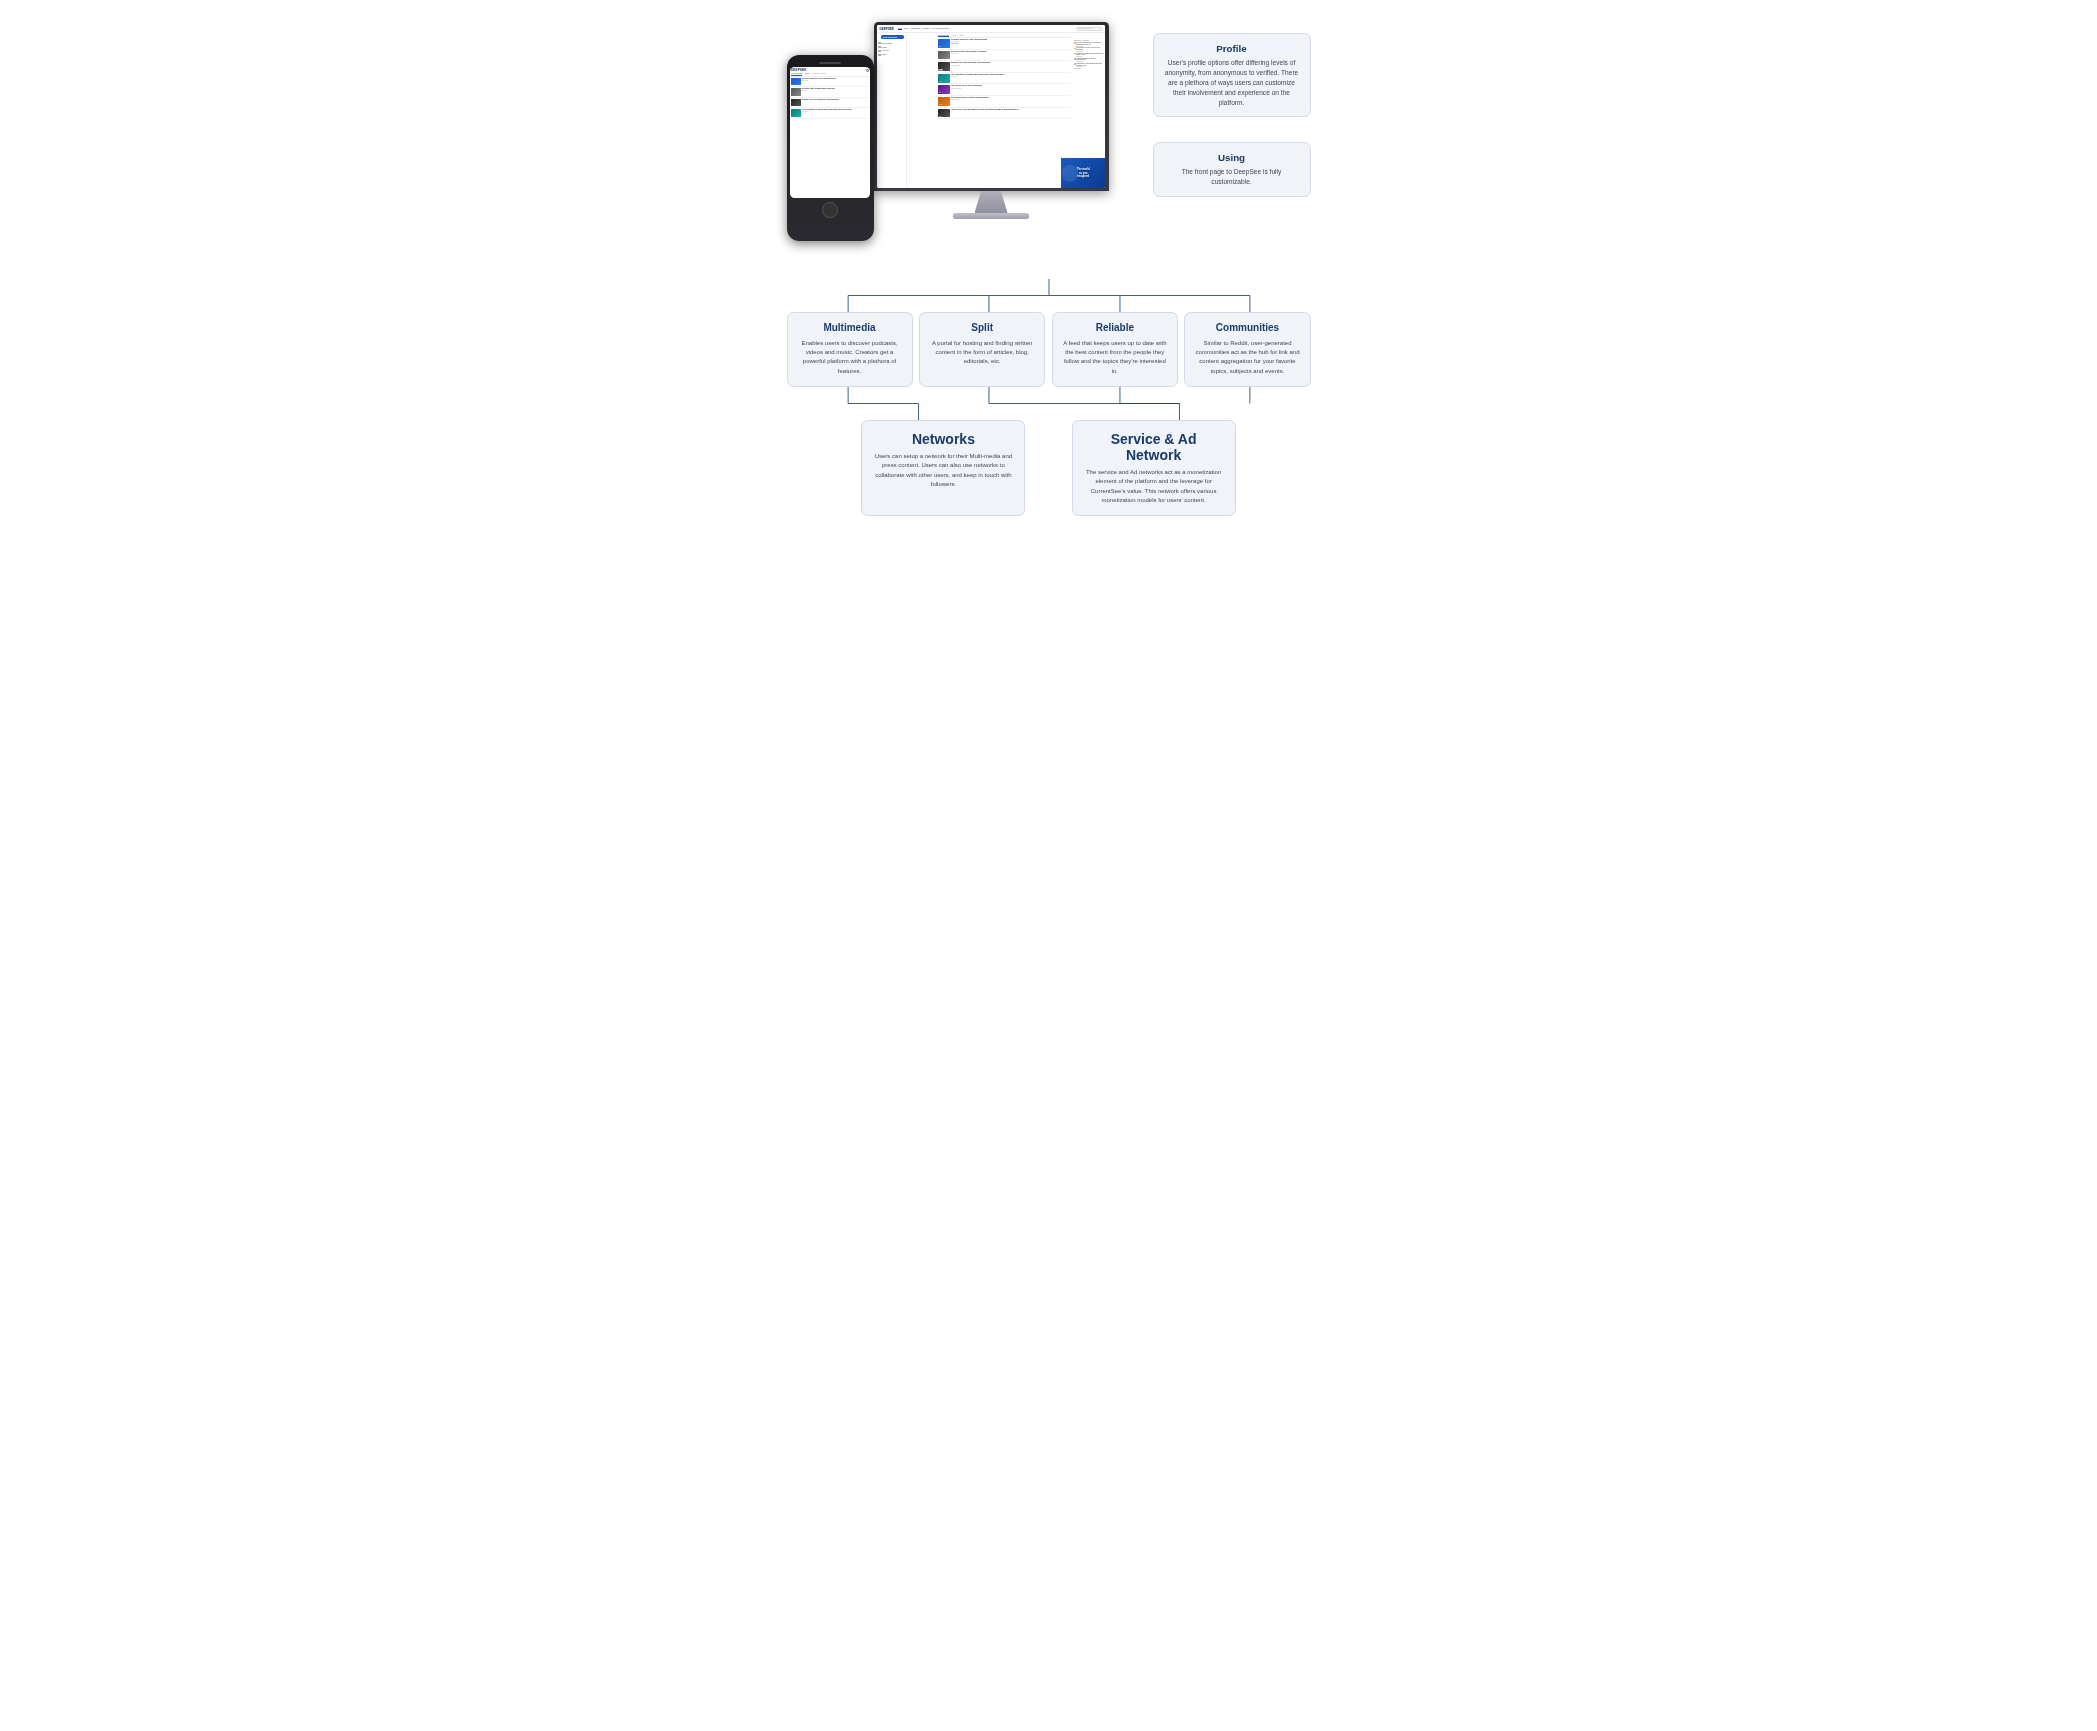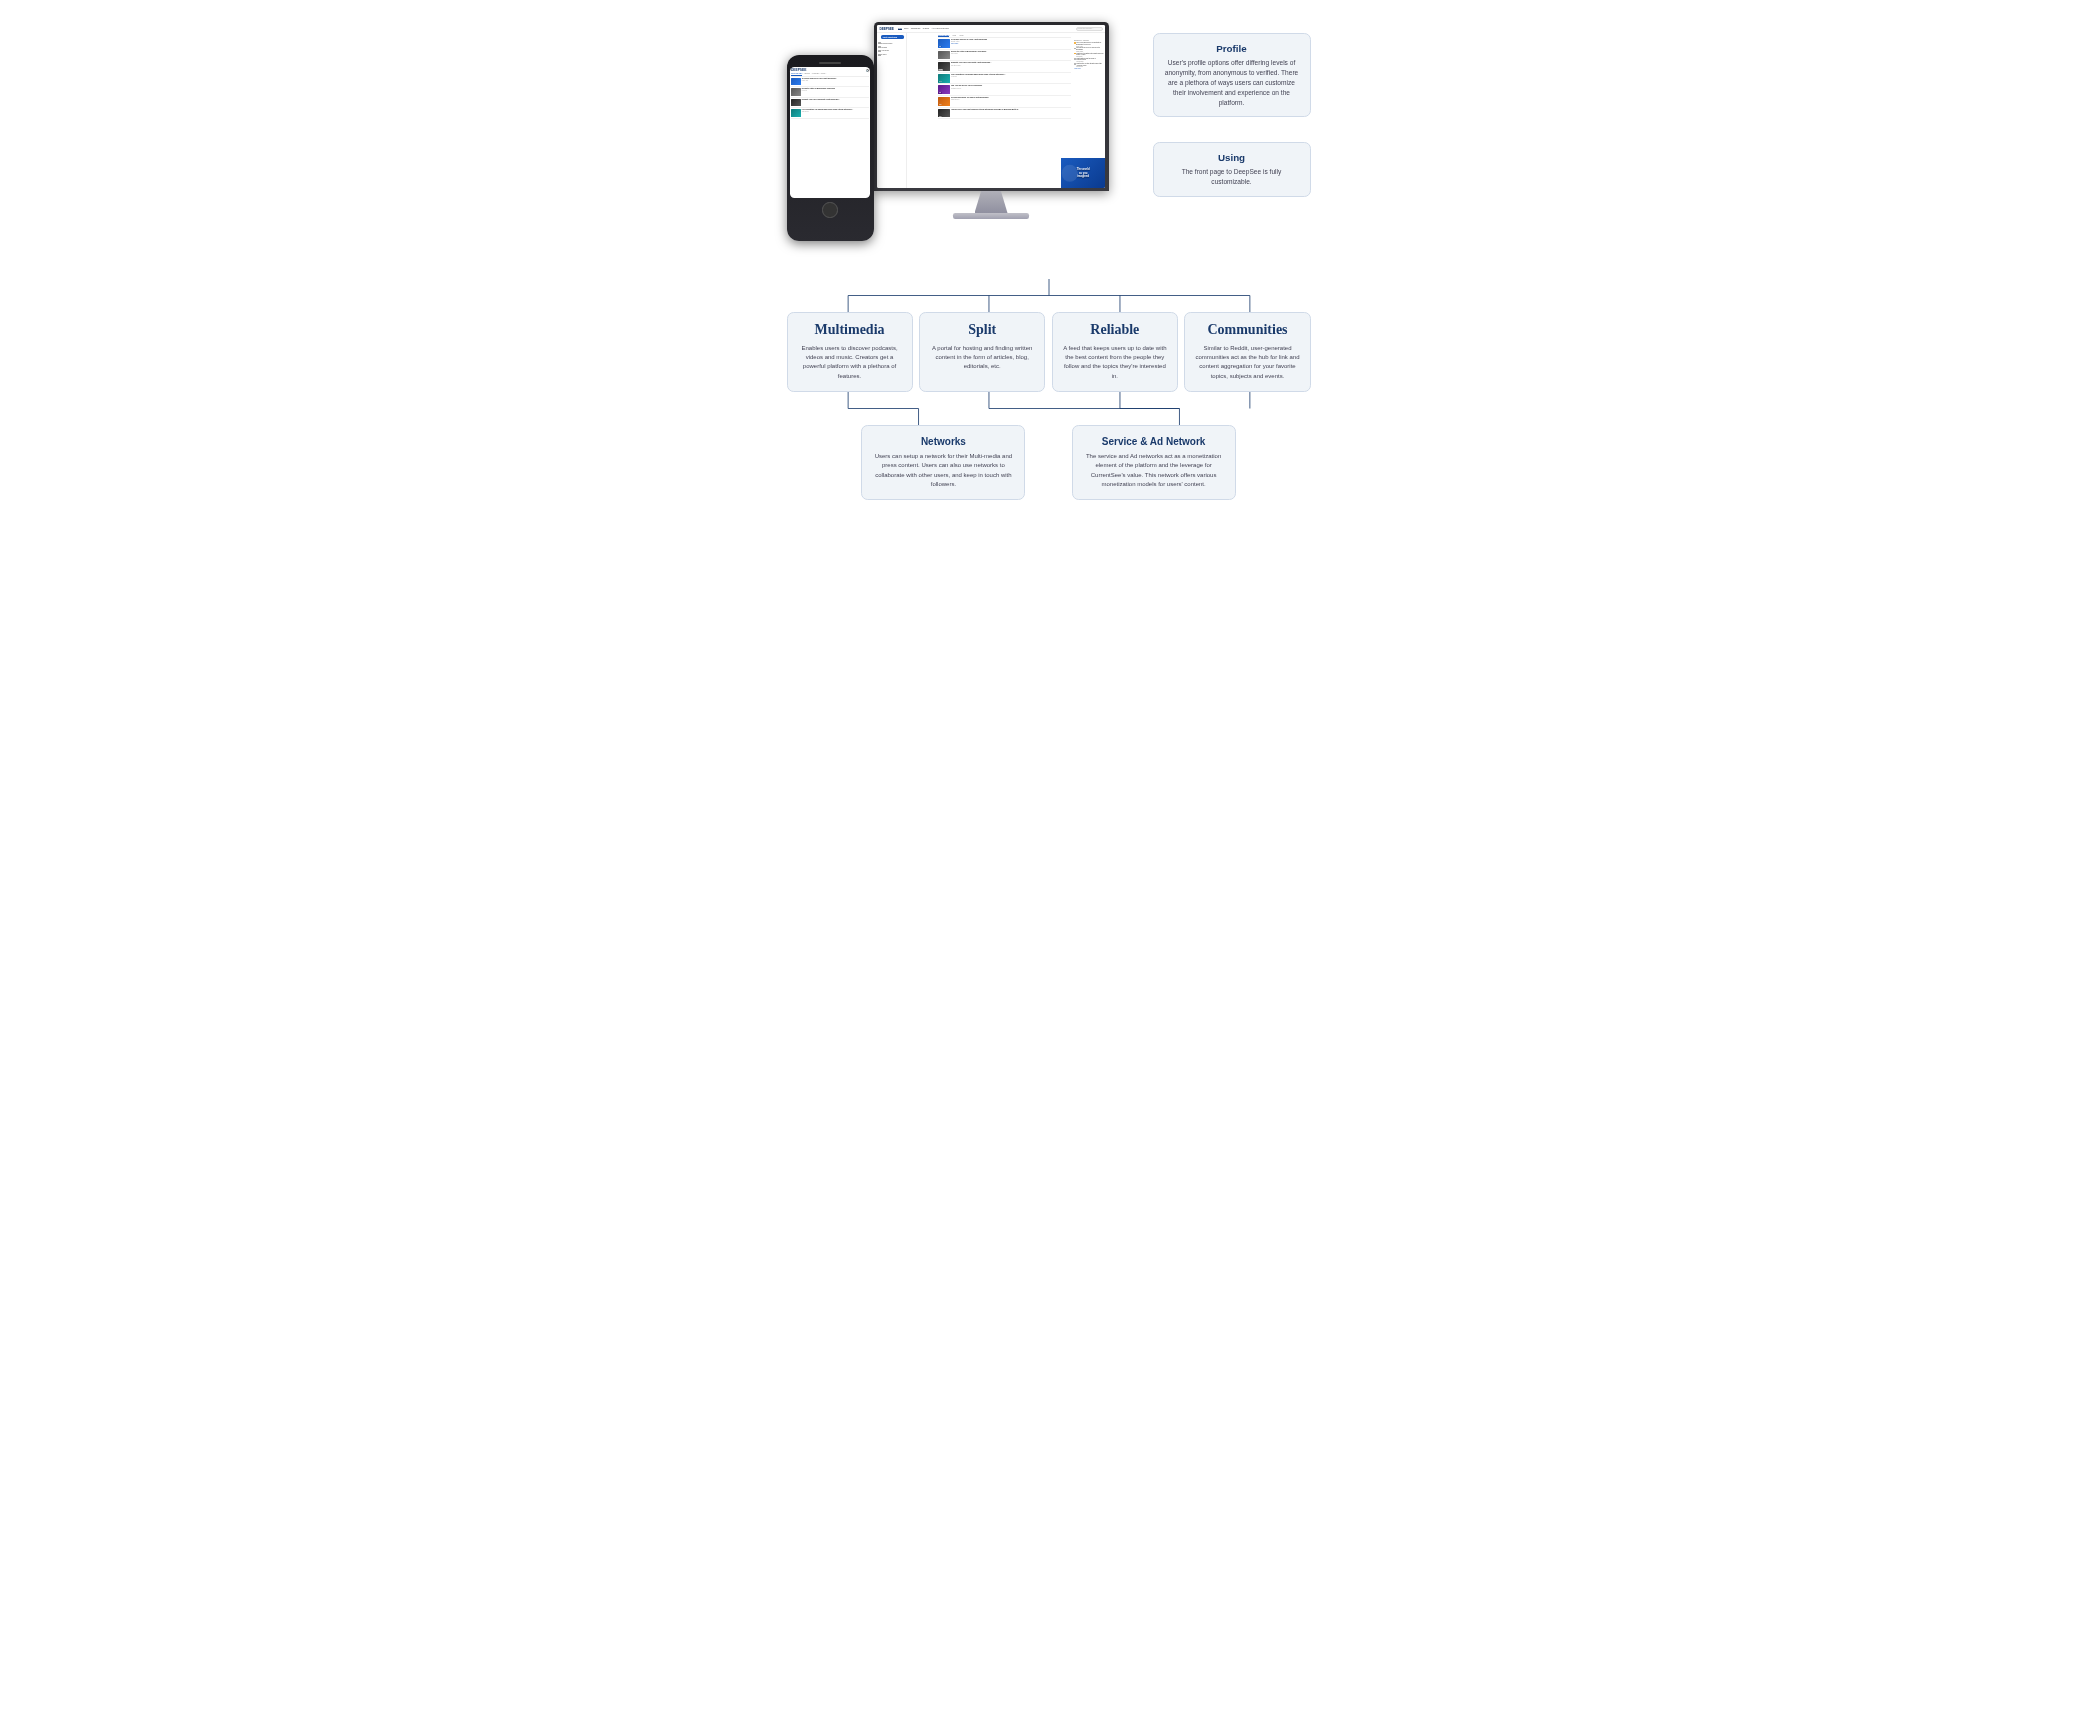--- a/index.html
+++ b/index.html
@@ -435,25 +435,24 @@
     .feature-box {
       background: #f0f4f8;
       border: 0.5px solid #d0dae8;
       border-radius: 6.6px;
       padding: 9.8px 8.7px;
       flex: 1;
       text-align: center;
     }
 
     .feature-box-title {
-      font-size: 14px;
+      font-size: 10px;
       font-weight: 700;
       color: #1a3a6b;
       margin-bottom: 5.5px;
-      font-family: Liberation Serif, serif;
     }
 
     .feature-box-text {
       font-size: 6px;
       color: #445;
       line-height: 1.55;
     }
 
     
     .connectors-middle {
@@ -471,21 +470,21 @@
     .bottom-box {
       background: #f0f4f8;
       border: 0.5px solid #d0dae8;
       border-radius: 6.6px;
       padding: 9.8px 11px;
       width: 164px;
       text-align: center;
     }
 
     .bottom-box-title {
-      font-size: 10px;
+      font-size: 14px;
       font-weight: 700;
       color: #1a3a6b;
       margin-bottom: 5.5px;
     }
 
     .bottom-box-text {
       font-size: 6px;
       color: #445;
       line-height: 1.55;
     }

